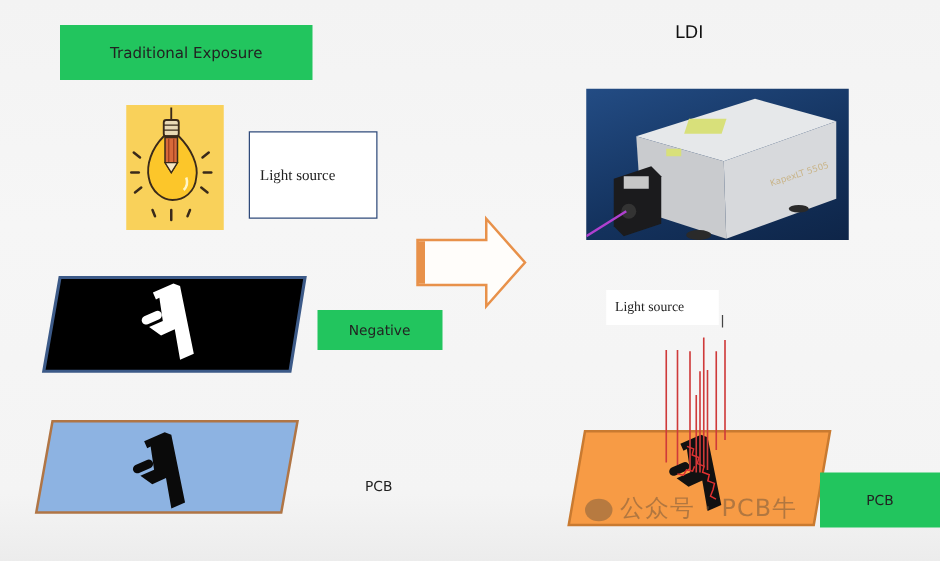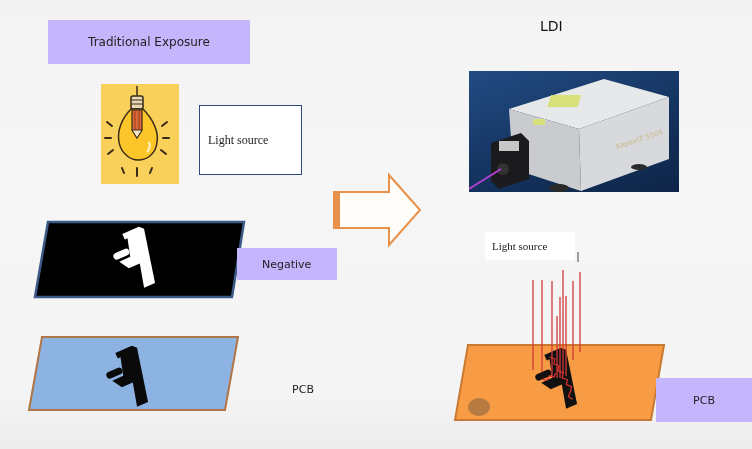--- a/index.html
+++ b/index.html
@@ -3,33 +3,33 @@
 <meta charset="utf-8">
 <style>
   html, body { margin: 0; padding: 0; }
   body {
     width: 752px; height: 449px; position: relative; overflow: hidden;
     background: linear-gradient(180deg, #f3f3f3 0%, #f6f6f6 40%, #f4f4f4 88%, #ececec 100%);
     font-family: "Liberation Sans", sans-serif;
   }
   .abs { position: absolute; }
   .label-box {
-    position: absolute; background: #c4b5fd;
+    position: absolute; background: #22c55e;
     font-family: "DejaVu Sans", sans-serif; color: #222;
     display: flex; align-items: center; justify-content: center;
   }
   #trad-title { left: 48px; top: 20px; width: 202px; height: 44px; font-size: 12px; }
   #ldi-title { left: 540px; top: 18px; font-family: "DejaVu Sans", sans-serif; font-weight: normal; font-size: 14px; color: #111; }
   #light-box-left {
     left: 199px; top: 105px; width: 103px; height: 70px; background:#fff;
     border: 1px solid #2f4a7a; box-sizing: border-box;
     font-family: "Liberation Serif", serif; font-size: 12px; color: #222;
     justify-content: flex-start; padding-left: 8px;
   }
-  #negative-label { left: 237px; top: 248px; width: 100px; height: 32px; font-size: 11px; justify-content: flex-start; padding-left: 25px; box-sizing: border-box; }
+  #negative-label { left: 254px; top: 248px; width: 100px; height: 32px; font-size: 11px; justify-content: flex-start; padding-left: 25px; box-sizing: border-box; }
   #pcb-label-left { left: 258px; top: 370px; width: 90px; height: 38px; background: transparent; font-size: 11px; }
   #light-label-right {
     left: 485px; top: 232px; width: 90px; height: 28px; background: #fff;
     font-family: "Liberation Serif", serif; font-size: 11px; justify-content: flex-start; padding-left: 7px; box-sizing: border-box;
   }
   #pcb-label-right { left: 656px; top: 378px; width: 96px; height: 44px; font-size: 11px; }
   #bulb-card { left: 101px; top: 84px; width: 78px; height: 100px; background: #f9d15a; }
   #ldi-photo { left: 469px; top: 71px; width: 210px; height: 121px; background: linear-gradient(160deg,#234c84 0%, #14335f 55%, #0e2548 100%); overflow: hidden; }
   svg { position: absolute; left: 0; top: 0; }
   .watermark { position: absolute; left: 468px; top: 394px; font-size: 19px; color: rgba(120,90,60,0.55); font-family: "DejaVu Sans", sans-serif; letter-spacing: 1px; }
@@ -132,16 +132,16 @@
 
     <line x1="0" y1="118" x2="32" y2="98" stroke="#b040d0" stroke-width="2"></line>
     <ellipse cx="90" cy="117" rx="10" ry="4" fill="#2a2a2a"></ellipse>
     <ellipse cx="170" cy="96" rx="8" ry="3" fill="#2a2a2a"></ellipse>
   </svg>
 </div>
 
 <div class="label-box" id="light-label-right">Light source</div>
 
 <div class="watermark">
-  <span style="display:inline-block;width:22px;height:18px;border-radius:50%;background:rgba(120,90,60,0.5);vertical-align:middle;margin-right:6px"></span>
+  <span style="display:inline-block;width:22px;height:18px;border-radius:50%;background:rgba(120,90,60,0.5);vertical-align:middle;margin-right:6px"></span><span>公众号 · PCB牛</span>
 </div>
 
 <div class="label-box" id="pcb-label-right">PCB</div>
 
 </body></html>

